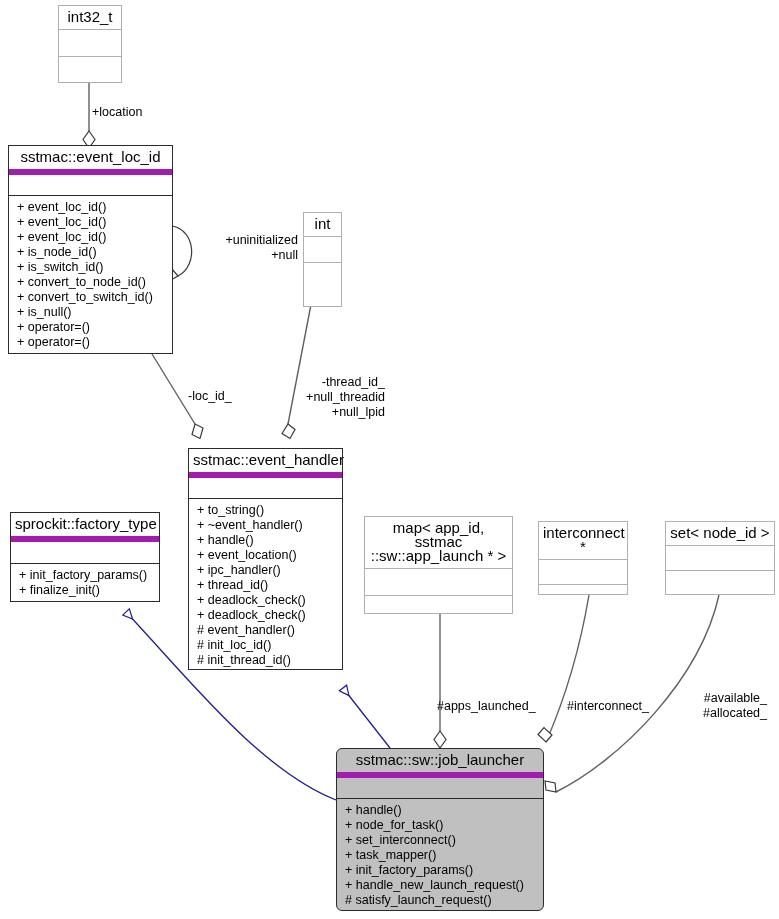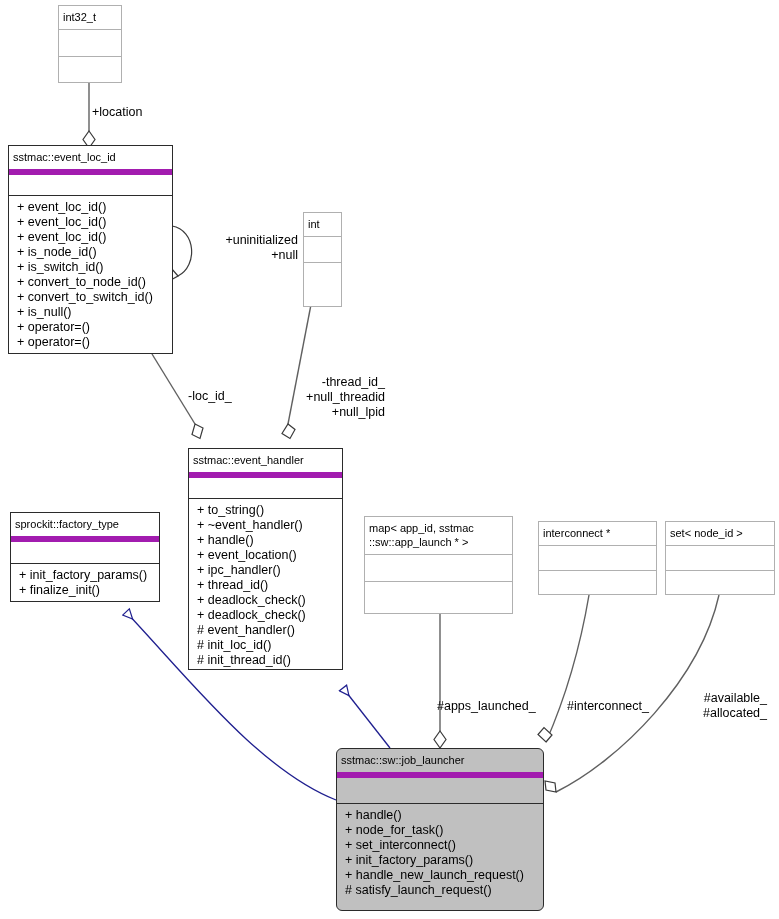--- a/index.html
+++ b/index.html
@@ -39,21 +39,22 @@
     border: 1px solid #b0b0b0;
   }
   .umlbox.strong {
     border: 1px solid #2b2b2b;
   }
   .umlbox.filled {
     background: #c0c0c0;
     border: 1px solid #2b2b2b;
   }
   .umlbox .title {
-    font-size: 11px;
+    text-align: center;
+    font-size: 15px;
     color: #000000;
     line-height: 14px;
     padding: 4px 4px 5px 4px;
     white-space: pre-line;
   }
   .umlbox.plain .title { border-bottom: 1px solid #b0b0b0; }
   .umlbox.strong .title,
   .umlbox.filled .title { border-bottom: 6px solid #a21caf; }
 
   .umlbox .attrs {
@@ -207,39 +208,40 @@
     </div>
   </div>
 
   <div class="umlbox plain" style="left:364px; top:516px; width:149px; height:98px;">
     <div class="title">map&lt; app_id, sstmac
 ::sw::app_launch * &gt;</div>
     <div class="attrs" style="height:26px;"></div>
     <div class="ops"></div>
   </div>
 
-  <div class="umlbox plain" style="left:538px; top:521px; width:119px; height:74px;">
+  <div class="umlbox plain" style="left:538px; top:521px; width:90px; height:74px;">
     <div class="title">interconnect *</div>
     <div class="attrs" style="height:24px;"></div>
     <div class="ops"></div>
   </div>
 
   <div class="umlbox plain" style="left:665px; top:521px; width:110px; height:74px;">
     <div class="title">set&lt; node_id &gt;</div>
     <div class="attrs" style="height:24px;"></div>
     <div class="ops"></div>
   </div>
 
   <div class="umlbox filled" style="left:336px; top:748px; width:208px; height:163px;border-radius:6px;">
     <div class="title">sstmac::sw::job_launcher</div>
     <div class="attrs" style="height:25px;"></div>
     <div class="ops">
       <div class="op">+ handle()</div>
       <div class="op">+ node_for_task()</div>
       <div class="op">+ set_interconnect()</div>
+      <div class="op">+ task_mapper()</div>
       <div class="op">+ init_factory_params()</div>
       <div class="op">+ handle_new_launch_request()</div>
       <div class="op"># satisfy_launch_request()</div>
     </div>
   </div>
 
   <div class="edgelabel left" style="left:92px; top:105px;">+location</div>
 
   <div class="edgelabel center" style="left:196px; top:233px; width:102px;">+uninitialized
 +null</div>

